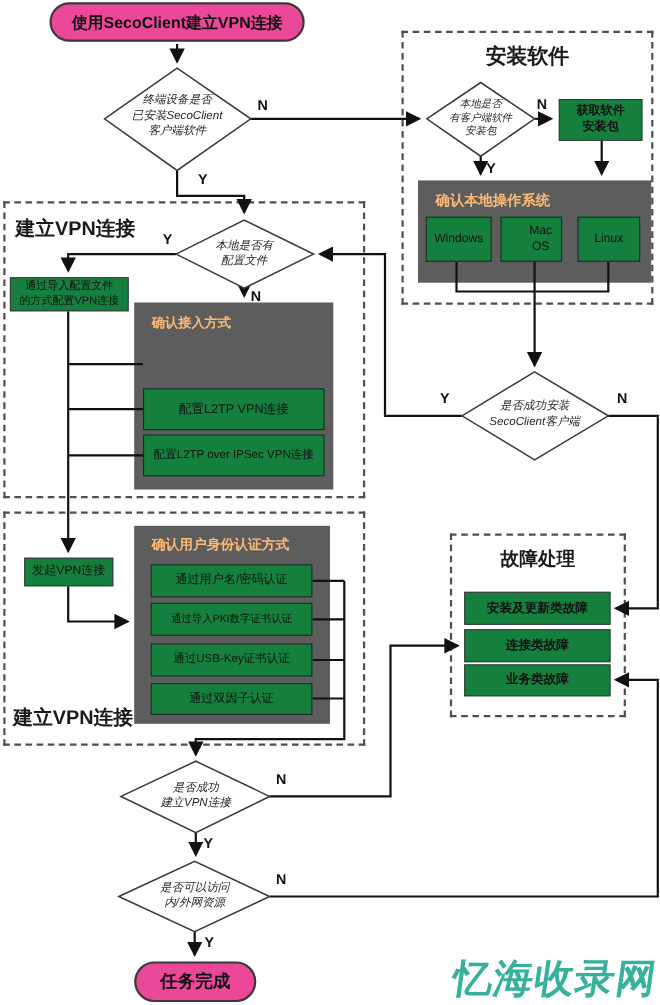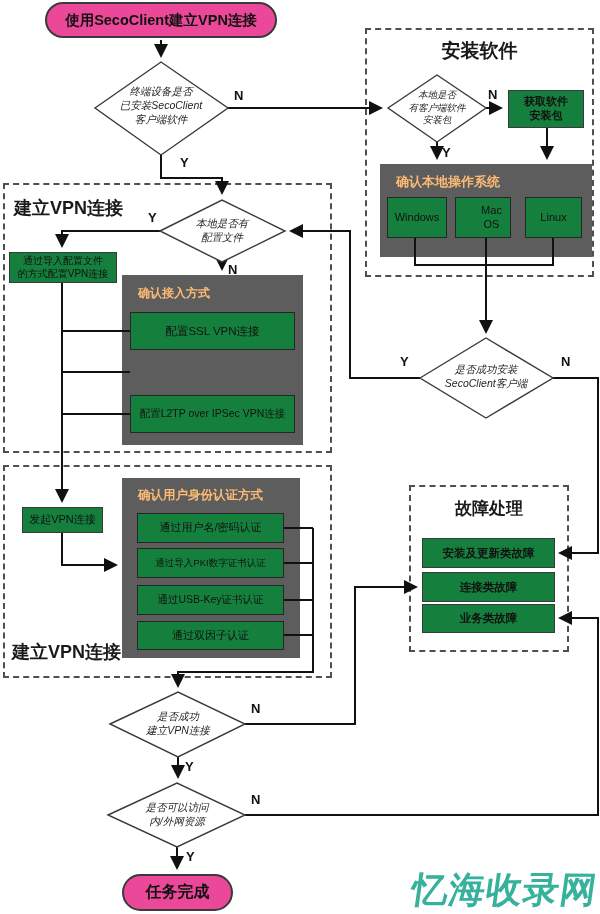--- a/index.html
+++ b/index.html
@@ -142,21 +142,21 @@
 
   <div class="abs wbox inner" style="left:387px;top:197px;width:60px;height:41px;font-size:11px;">Windows</div>
   <div class="abs wbox inner" style="left:455px;top:197px;width:56px;height:41px;font-size:11px;padding-left:17px;">Mac OS</div>
   <div class="abs wbox inner" style="left:525px;top:197px;width:57px;height:41px;font-size:11px;">Linux</div>
 
   <div class="abs wbox" style="left:9px;top:252px;width:108px;height:31px;font-size:10px;">
     <span>通过导入配置文件</span>
     <span>的方式配置VPN连接</span>
   </div>
 
-  <div class="abs wbox inner" style="left:130px;top:312px;width:165px;height:38px;font-size:11.5px;">配置SSL VPN连接</div>
+  <div class="abs wbox inner" style="left:130px;top:353px;width:165px;height:38px;font-size:11.5px;">配置L2TP VPN连接</div>
   <div class="abs wbox inner" style="left:130px;top:395px;width:165px;height:38px;font-size:10.5px;">配置L2TP over IPSec VPN连接</div>
 
   <div class="abs wbox" style="left:22px;top:507px;width:81px;height:26px;font-size:11px;">发起VPN连接</div>
 
   <div class="abs wbox inner" style="left:137px;top:513px;width:147px;height:30px;font-size:11px;">通过用户名/密码认证</div>
   <div class="abs wbox inner" style="left:137px;top:548px;width:147px;height:30px;font-size:9.5px;">通过导入PKI数字证书认证</div>
   <div class="abs wbox inner" style="left:137px;top:585px;width:147px;height:30px;font-size:10.5px;">通过USB-Key证书认证</div>
   <div class="abs wbox inner" style="left:137px;top:621px;width:147px;height:29px;font-size:11px;">通过双因子认证</div>
 
   <div class="abs wbox" style="left:422px;top:538px;width:133px;height:30px;font-size:11.5px;font-weight:bold;">安装及更新类故障</div>

